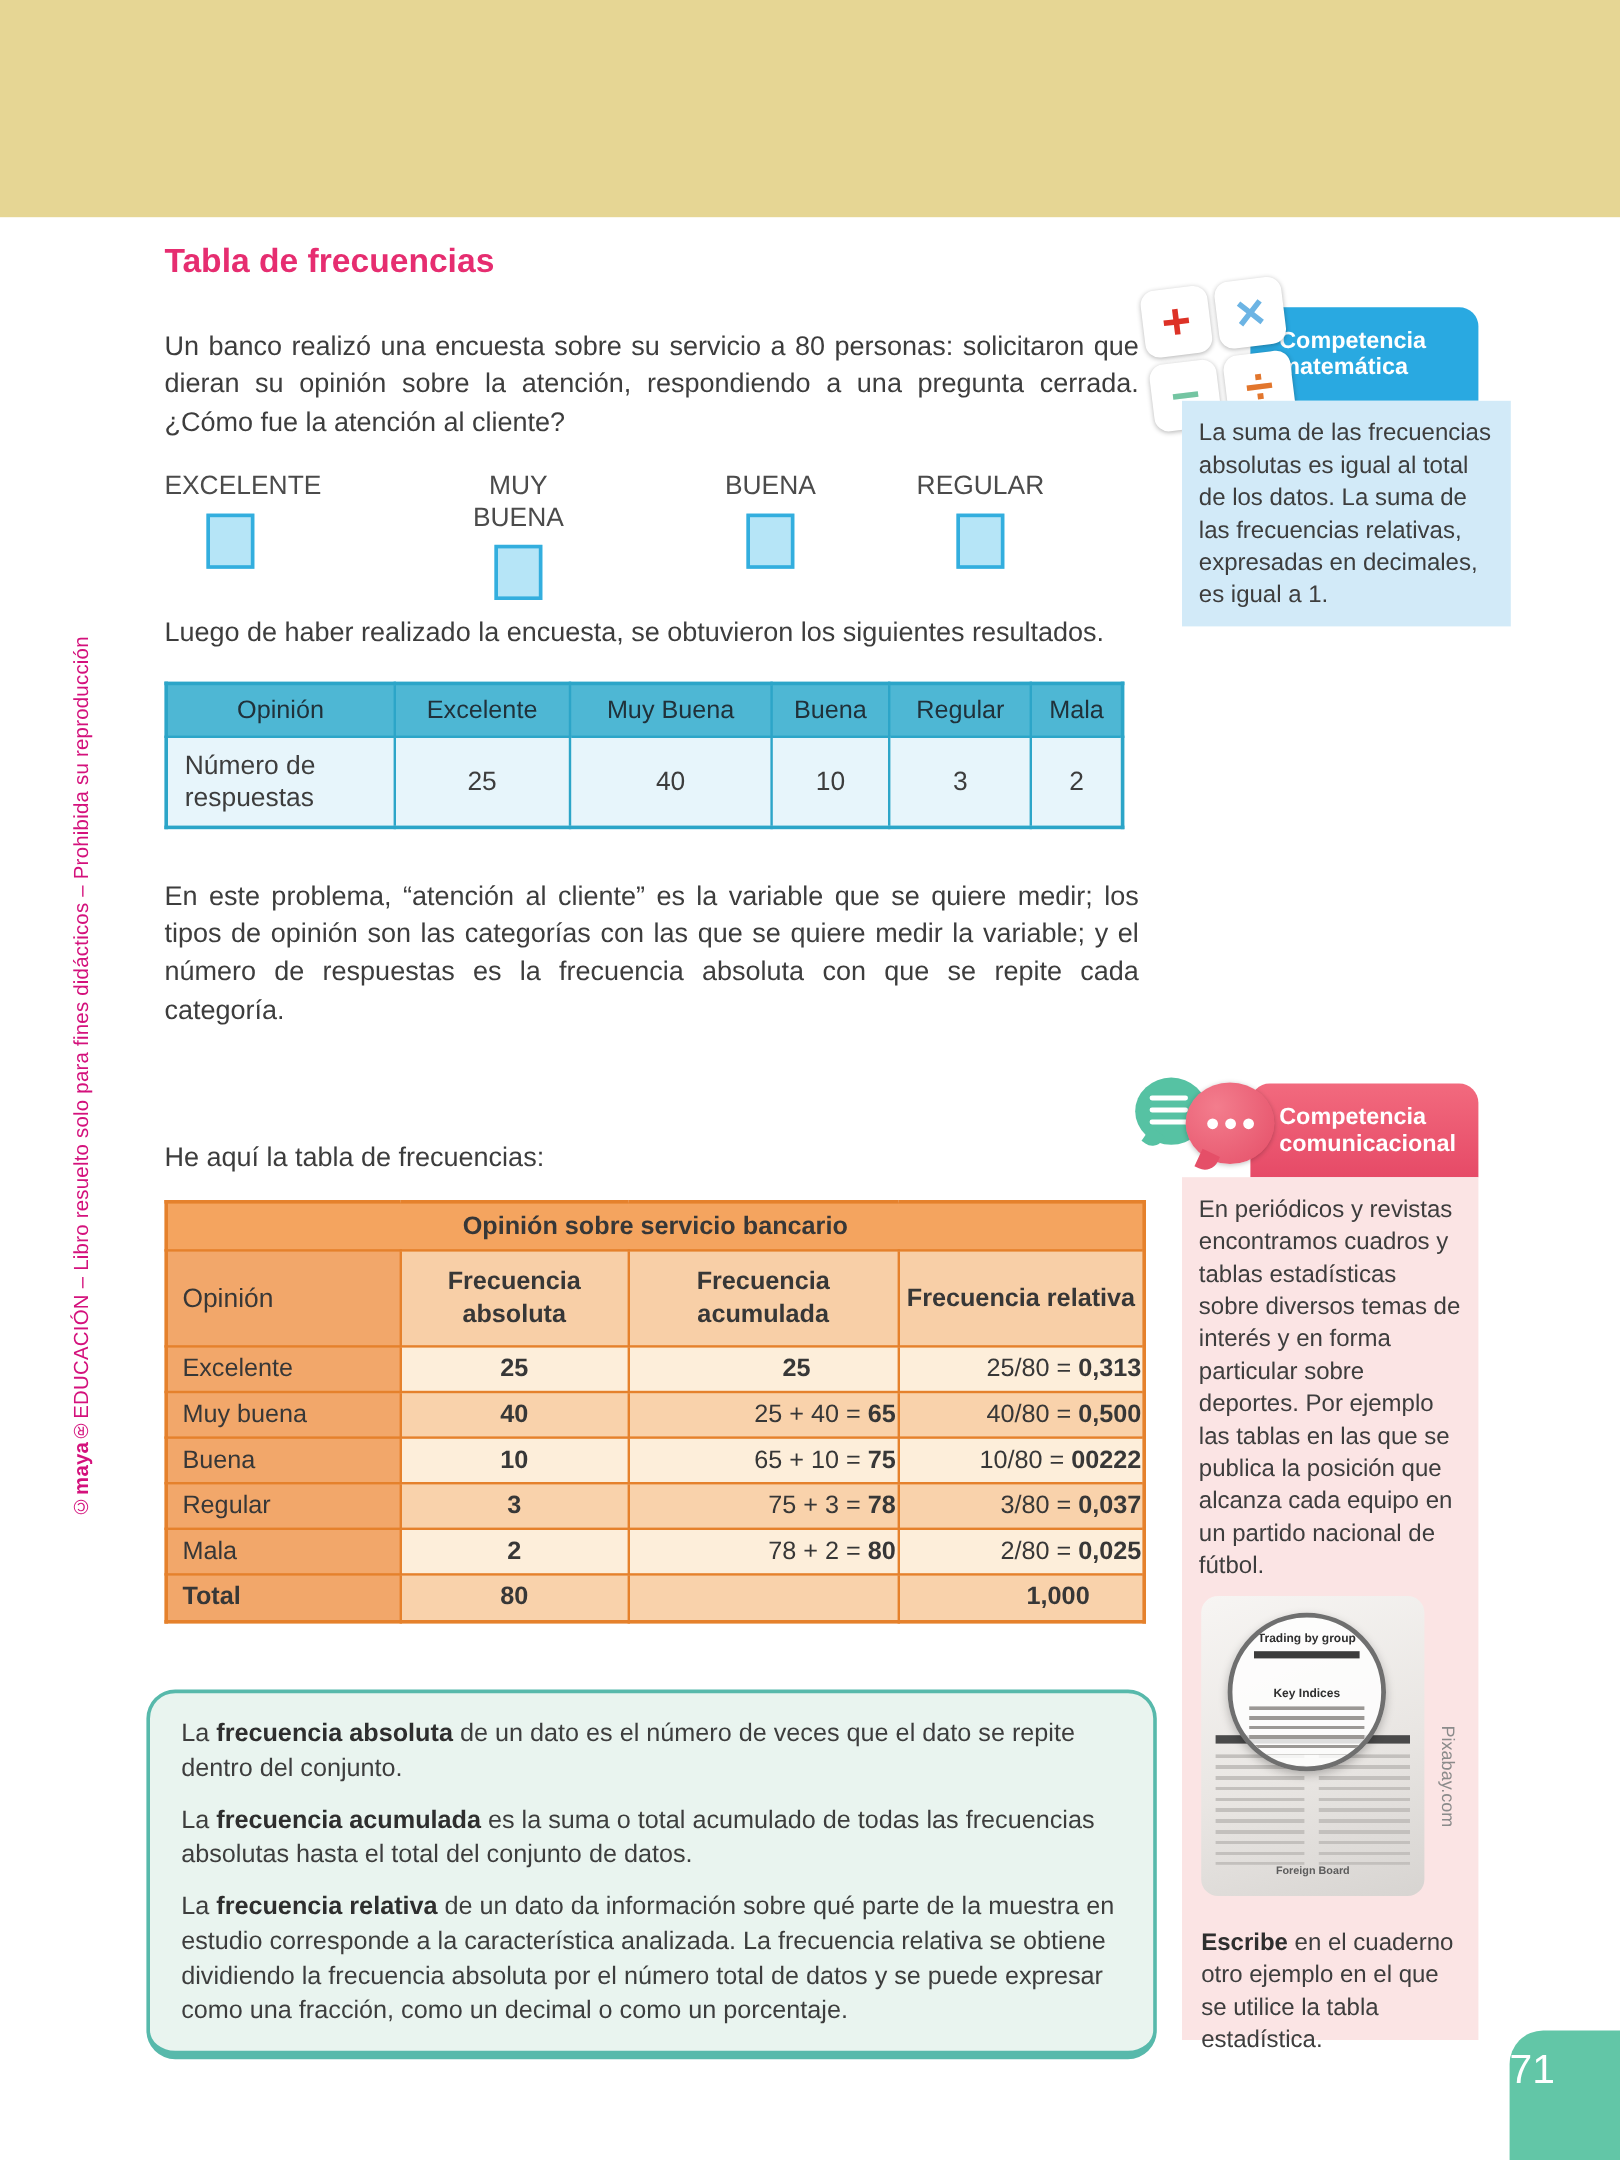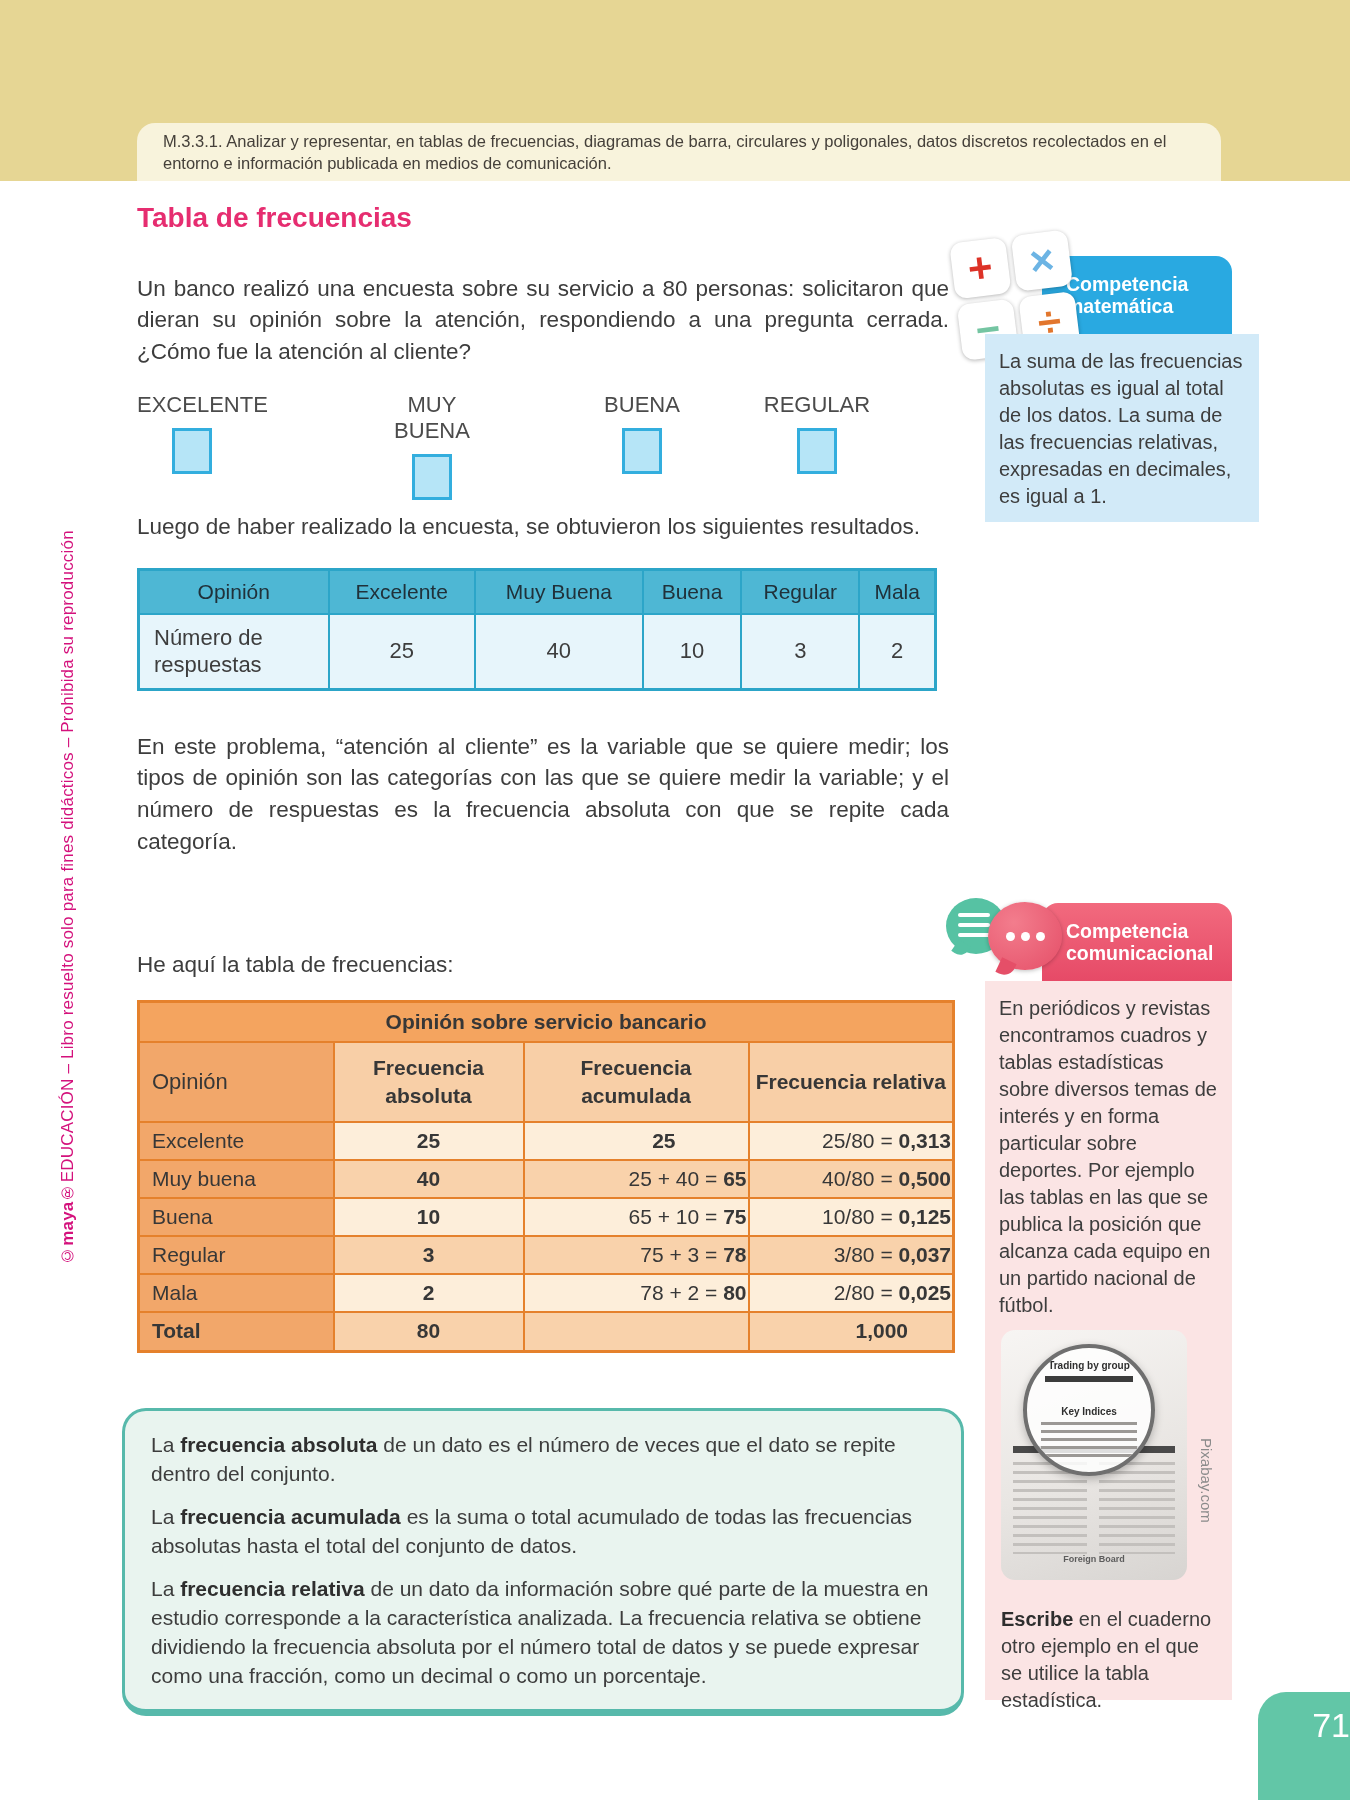--- a/index.html
+++ b/index.html
@@ -123,31 +123,28 @@
   .mag-lines{position:absolute;left:14px;top:74px;width:96px;height:40px;
         background:repeating-linear-gradient(#9b9895 0 3px,transparent 3px 8px);}
   .photo-credit{position:absolute;left:1198px;top:1438px;height:180px;writing-mode:vertical-rl;
         font-size:15px;color:#8b8b8b;}
   .escribe{position:absolute;left:1001px;top:1606px;width:222px;font-size:20px;line-height:1.35;color:#3d3d3d;}
   .escribe b{color:#2e2e2e;}
 
   
   .page-tab{position:absolute;left:1258px;top:1692px;width:92px;height:108px;background:#62c6a7;
         border-radius:28px 0 0 0;color:#ffffff;font-size:34px;box-sizing:border-box;
-        padding-top:14px;text-align:right;}
+        padding-top:14px;text-align:left;}
 </style>
 </head>
 <body>
 
 <div class="page">
 
   <div class="top-band"></div>
-  <div class="standard-box">
-    <span>M.3.3.1. Analizar y representar, en tablas de frecuencias, diagramas de barra, circulares y poligonales, datos discretos recolectados en el entorno e información publicada en medios de comunicación.</span>
-  </div>
 
   <div class="margin-text">
     <div class="margin-inner"><span>©</span><b>maya</b><span>®EDUCACIÓN – Libro resuelto solo para fines didácticos – Prohibida su reproducción</span></div>
   </div>
 
   <div class="lesson-title">Tabla de frecuencias</div>
   <p class="para p-intro">Un banco realizó una encuesta sobre su servicio a 80 personas: solicitaron que dieran su opinión sobre la atención, respondiendo a una pregunta cerrada. ¿Cómo fue la atención al cliente?</p>
 
   <div class="option opt-1">
     <div class="opt-label">EXCELENTE</div>
@@ -222,21 +219,21 @@
       <tr>
         <td class="lbl">Muy buena</td>
         <td class="abs val">40</td>
         <td class="acum val"><span>25 + 40 = </span><b>65</b></td>
         <td class="rel val"><span>40/80 = </span><b>0,500</b></td>
       </tr>
       <tr>
         <td class="lbl">Buena</td>
         <td class="abs val">10</td>
         <td class="acum val"><span>65 + 10 = </span><b>75</b></td>
-        <td class="rel val"><span>10/80 = </span><b>0,125</b></td>
+        <td class="rel val"><span>10/80 = </span><b>00222</b></td>
       </tr>
       <tr>
         <td class="lbl">Regular</td>
         <td class="abs val">3</td>
         <td class="acum val"><span>75 +  3 = </span><b>78</b></td>
         <td class="rel val"><span>3/80  = </span><b>0,037</b></td>
       </tr>
       <tr>
         <td class="lbl">Mala</td>
         <td class="abs val">2</td>

